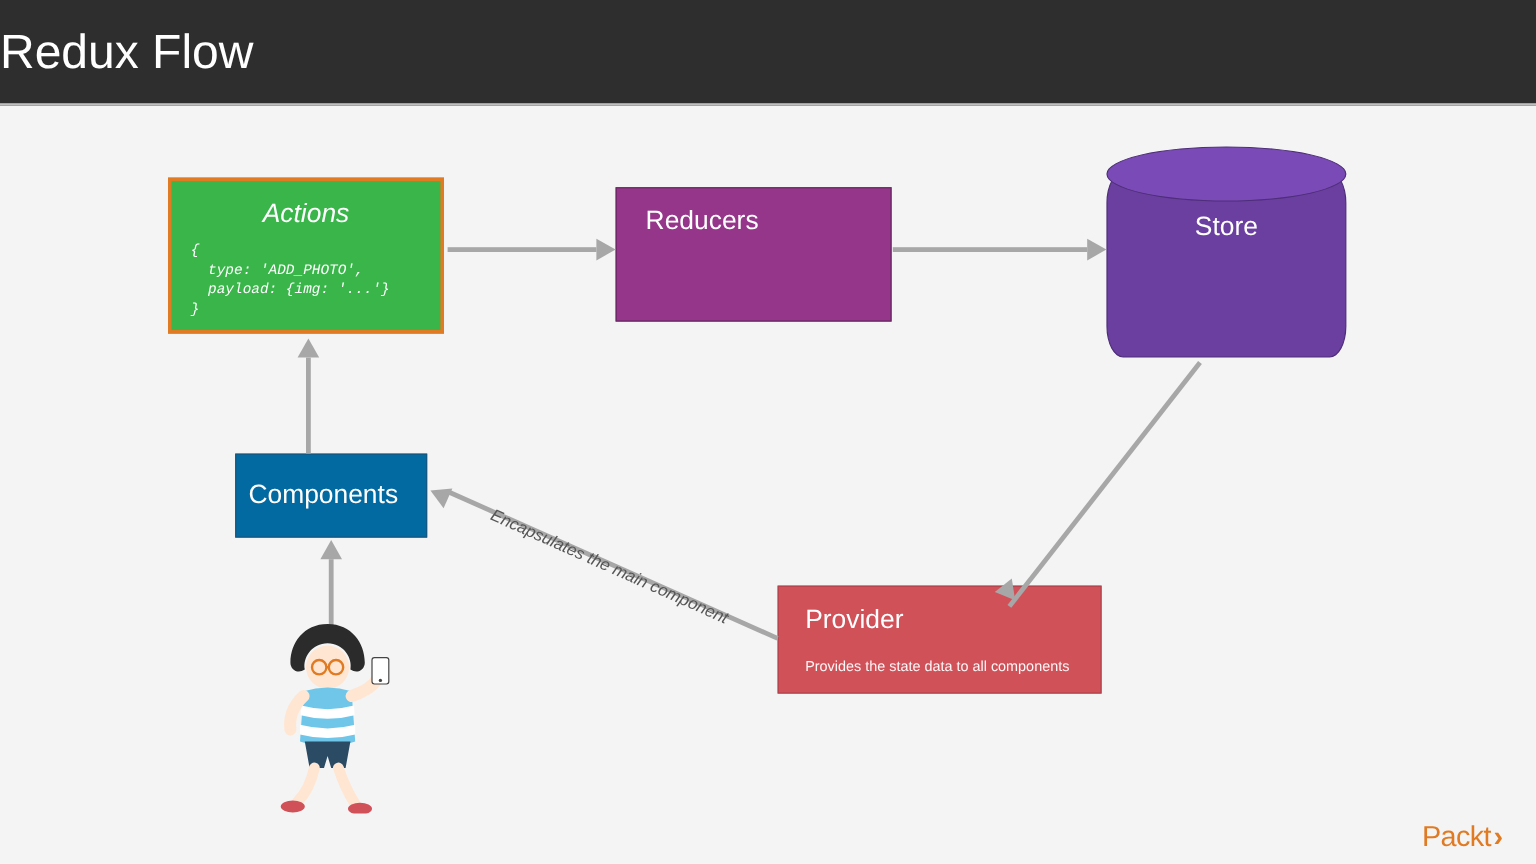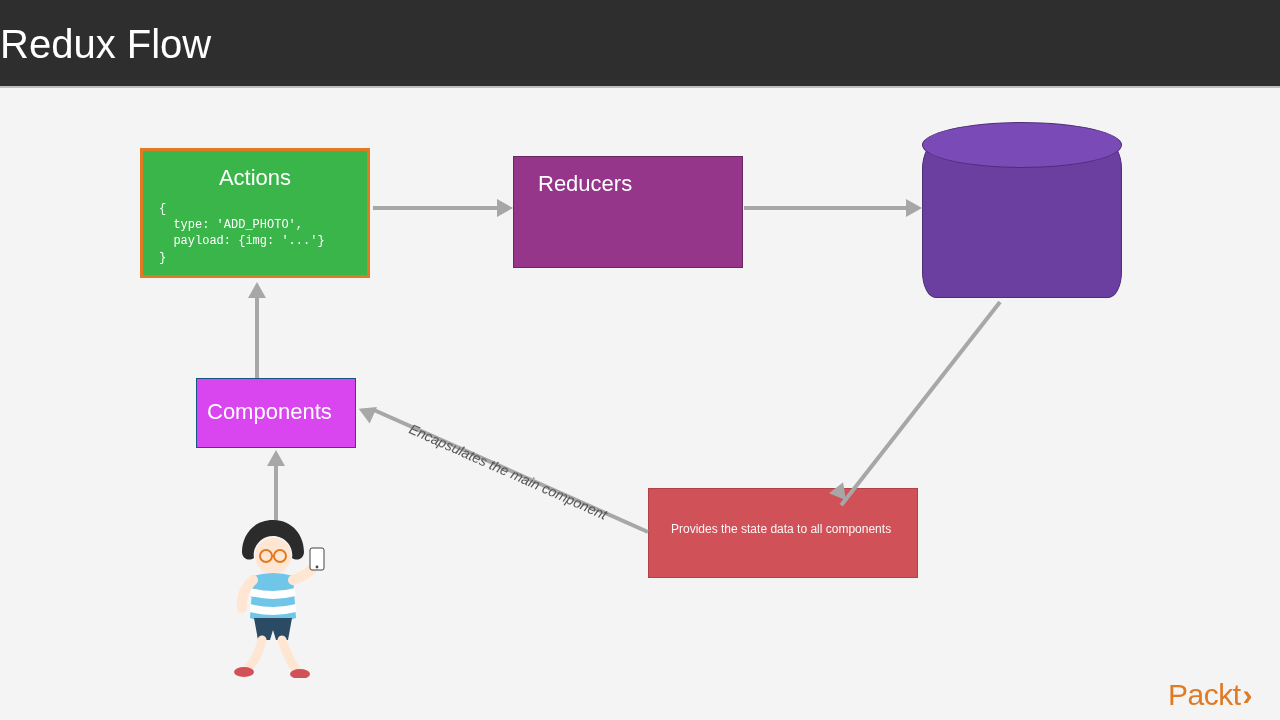--- a/index.html
+++ b/index.html
@@ -2,25 +2,25 @@
 <html><head>
 <meta charset="utf-8">
 <style>
   * { box-sizing: border-box; margin: 0; padding: 0; }
   html, body { width: 1280px; height: 720px; font-family: "Segoe UI", "Helvetica Neue", Arial, sans-serif; background: #f4f4f4; overflow: hidden; }
   .header { background: #2e2e2e; color: #fff; text-align: left; height: 88px; line-height: 88px; font-size: 40px; font-weight: 300; border-bottom: 2px solid #bfbfbf; }
   .canvas { position: relative; width: 1280px; height: 632px; }
   .box { position: absolute; color: #fff; }
   .box .title { font-size: 22px; font-weight: 400; }
   .box .desc  { font-size: 12px; font-weight: 400; line-height: 1.35; margin-top: 14px; opacity: .95; }
-  .actions   { left: 140px; top: 60px;  width: 230px; height: 130px; background: #39b54a; border: 3px solid #e07b24; padding: 14px 16px; text-align: left; }
+  .actions   { left: 140px; top: 60px;  width: 230px; height: 130px; background: #39b54a; border: 3px solid #e07b24; padding: 14px 16px; text-align: left; font-style: italic; }
   .actions .title { text-align: center; margin-bottom: 10px; }
   .actions pre { color: #fff; font-family: Consolas, "Courier New", monospace; font-size: 12px; line-height: 1.35; white-space: pre; }
   .reducers  { left: 513px; top: 68px;  width: 230px; height: 112px; background: #95368a; border: 1px solid #6a2763; padding: 14px 24px; }
-  .components{ left: 196px; top: 290px; width: 160px; height: 70px;  background: #d946ef; border: 1px solid #135883; padding: 20px 10px; }
+  .components{ left: 196px; top: 290px; width: 160px; height: 70px;  background: #0369a1; border: 1px solid #135883; padding: 20px 10px; }
   .provider  { left: 648px; top: 400px; width: 270px; height: 90px;  background: #d15159; border: 1px solid #b2424a; padding: 14px 22px; }
   .provider .desc { margin-top: 18px; }
   
   .store { position: absolute; left: 922px; top: 55px; width: 200px; height: 155px; background: #6b3fa0; border: 1px solid #4e2e78; border-radius: 14px/26px; color: #fff; text-align: center; padding-top: 32px; }
   .store::before { content: ""; position: absolute; left: -1px; right: -1px; top: -22px; height: 44px; background: #7a4bb7; border: 1px solid #4e2e78; border-radius: 50%; }
   .store-inner { position: relative; z-index: 1; padding: 0 18px; }
   .store .title { font-size: 22px; }
   .store .desc { font-size: 11px; margin-top: 14px; line-height: 1.35; }
   
   .arrow { position: absolute; background: #a7a7a7; }
@@ -28,21 +28,21 @@
   .arrow.v { width: 4px; }
   .arrowhead { position: absolute; width: 0; height: 0; }
   .ah-right { border-top: 9px solid transparent; border-bottom: 9px solid transparent; border-left: 16px solid #a7a7a7; }
   .ah-left  { border-top: 9px solid transparent; border-bottom: 9px solid transparent; border-right: 16px solid #a7a7a7; }
   .ah-up    { border-left: 9px solid transparent; border-right: 9px solid transparent; border-bottom: 16px solid #a7a7a7; }
   .ah-down  { border-left: 9px solid transparent; border-right: 9px solid transparent; border-top: 16px solid #a7a7a7; }
   .diag { position: absolute; background: #a7a7a7; height: 4px; transform-origin: left center; }
   .edge-label { position: absolute; font-size: 14px; color: #555; font-style: italic; transform-origin: left center; }
   
   .user { position: absolute; left: 218px; top: 430px; width: 110px; height: 160px; }
-  .logo { position: absolute; right: 28px; bottom: 8px; color: #e07b24; font-size: 30px; font-weight: 500; letter-spacing: -0.5px; }
+  .logo { position: absolute; right: 28px; bottom: 8px; color: #e07b24; font-size: 24px; font-weight: 500; letter-spacing: -0.5px; }
   .logo .caret { font-weight: 700; margin-left: 2px; }
 </style>
 </head>
 <body>
 
 <div class="header">Redux Flow</div>
 
 <div class="canvas">
 
   <div class="box actions">
@@ -52,28 +52,30 @@
   payload: {img: '...'}
 }</pre>
   </div>
 
   <div class="box reducers">
     <div class="title">Reducers</div>
   </div>
 
   <div class="store">
     <div class="store-inner">
+      <div class="title">Store</div>
     </div>
   </div>
 
   <div class="box components">
     <div class="title">Components</div>
   </div>
 
   <div class="box provider">
+    <div class="title">Provider</div>
     <div class="desc">Provides the state data to all components</div>
   </div>
 
   <div class="arrow h" style="left:373px; top:118px; width:124px;"></div>
   <div class="arrowhead ah-right" style="left:497px; top:111px;"></div>
 
   <div class="arrow h" style="left:744px; top:118px; width:162px;"></div>
   <div class="arrowhead ah-right" style="left:906px; top:111px;"></div>
 
   <div class="diag" style="left:1000px; top:212px; width:258px; transform: rotate(128deg);"></div>

